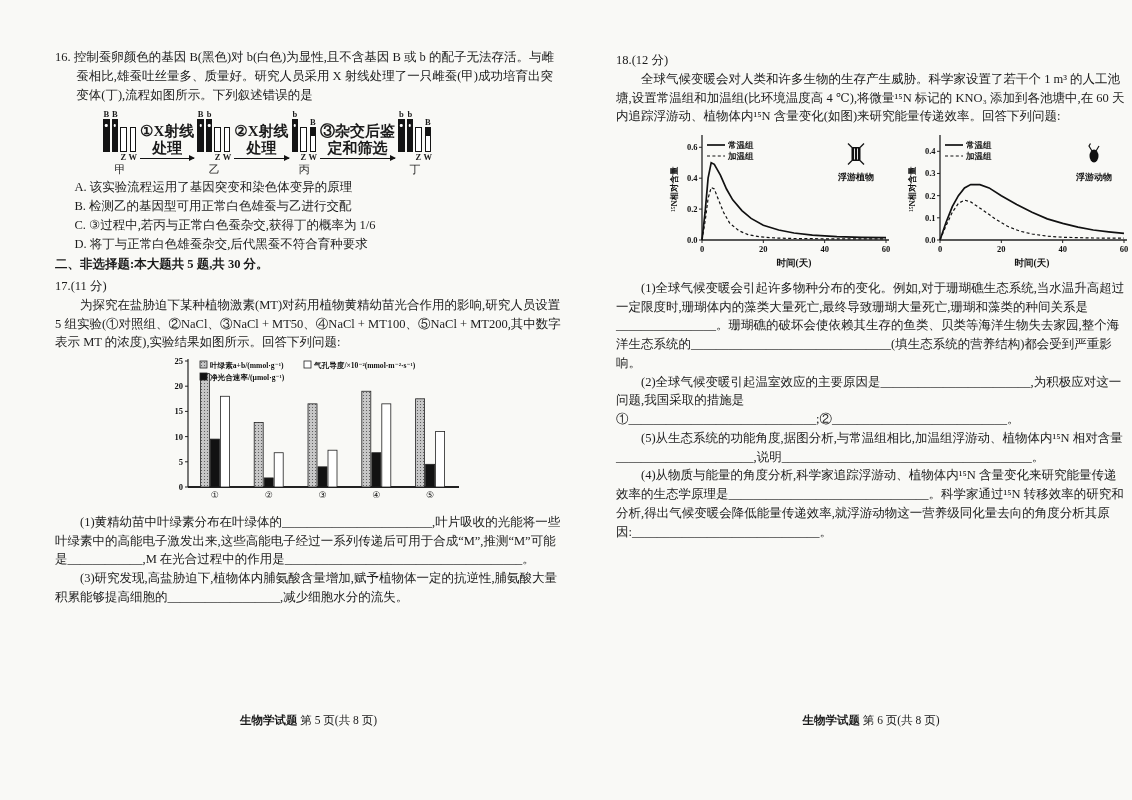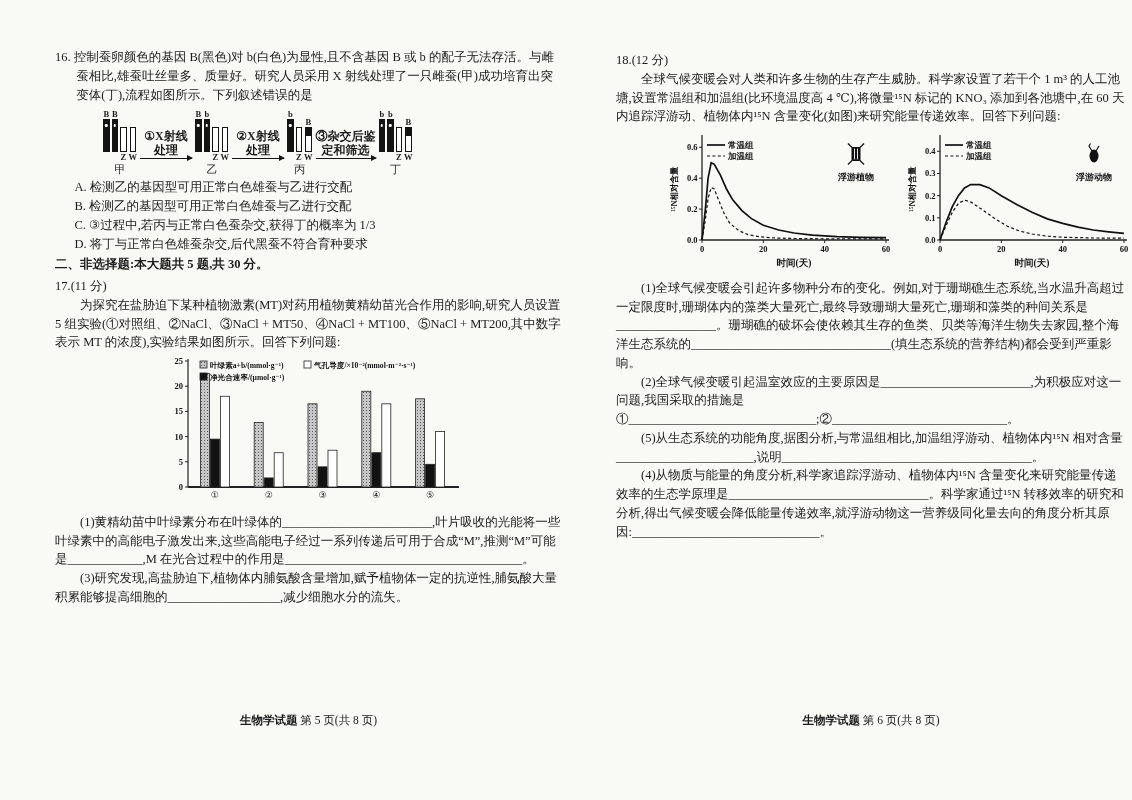--- a/index.html
+++ b/index.html
@@ -29,21 +29,21 @@
   .dg-barlabel{font-size:8.5px;font-weight:bold;height:10px;line-height:10px;}
   .dg-bottom{font-size:8.5px;font-weight:bold;height:10px;line-height:10px;}
   .dg-bar{width:6.5px;position:relative;box-sizing:border-box;}
   .dg-bar.black{height:33px;background:#141414;}
   .dg-bar.black::after{content:'';position:absolute;top:5px;left:50%;transform:translateX(-50%);
     width:2.5px;height:2.5px;background:#fff;border-radius:50%;}
   .dg-bar.white{height:25px;background:#fff;border:1px solid #141414;}
   .dg-bar.white.capped{background:linear-gradient(#141414 0 8px,#fff 8px);}
   .dg-name{font-size:11px;line-height:1.1;margin-top:1px;}
   .dg-arrow{display:flex;flex-direction:column;align-items:center;justify-content:flex-end;
-    margin:0 3px;padding-bottom:16px;font-size:12px;line-height:1.15;font-weight:bold;}
+    margin:0 3px;padding-bottom:16px;font-size:15px;line-height:1.15;font-weight:bold;}
   .dg-aline{position:relative;width:100%;min-width:52px;height:0;border-top:1.4px solid #141414;margin-top:1px;}
   .dg-aline::after{content:'';position:absolute;right:-1px;top:-4.4px;width:0;height:0;
     border-left:6px solid #141414;border-top:3.5px solid transparent;border-bottom:3.5px solid transparent;}
 
   .barchart{margin:3px 0 2px 106px;}
   .linecharts{display:flex;gap:12px;margin:4px 0 3px 52px;}
 
   .footer{position:absolute;top:712px;text-align:center;font-size:11.5px;font-family:Liberation Serif, serif;}
   .footer-left{left:55px;width:507px;}
   .footer-right{left:616px;width:510px;}
@@ -164,23 +164,23 @@
               <div class="dg-barlabel">B</div>
               <div class="dg-bar white capped"></div>
               <div class="dg-bottom">W</div>
             </div>
           </div>
           <div class="dg-name">丁</div>
         </div>
       </div>
 
     <div class="options">
-      <p>A. 检测乙的基因型可用正常白色雄蚕与乙进行交配</p>
+      <p>A. 该实验流程运用了基因突变和染色体变异的原理</p>
       <p>B. 检测乙的基因型可用正常白色雄蚕与乙进行交配</p>
-      <p>C. ③过程中,若丙与正常白色蚕杂交,获得丁的概率为 1/3</p>
+      <p>C. ③过程中,若丙与正常白色蚕杂交,获得丁的概率为 1/6</p>
       <p>D. 将丁与正常白色雄蚕杂交,后代黑蚕不符合育种要求</p>
     </div>
 
     <p class="section">二、非选择题:本大题共 5 题,共 30 分。</p>
 
     <p class="qnum">17.(11 分)</p>
     <p class="indent">为探究在盐胁迫下某种植物激素(MT)对药用植物黄精幼苗光合作用的影响,研究人员设置 5 组实验(①对照组、②NaCl、③NaCl + MT50、④NaCl + MT100、⑤NaCl + MT200,其中数字表示 MT 的浓度),实验结果如图所示。回答下列问题:</p>
 
     <div class="barchart"><svg width="302" height="150" viewBox="0 0 302 150">
           <defs>

